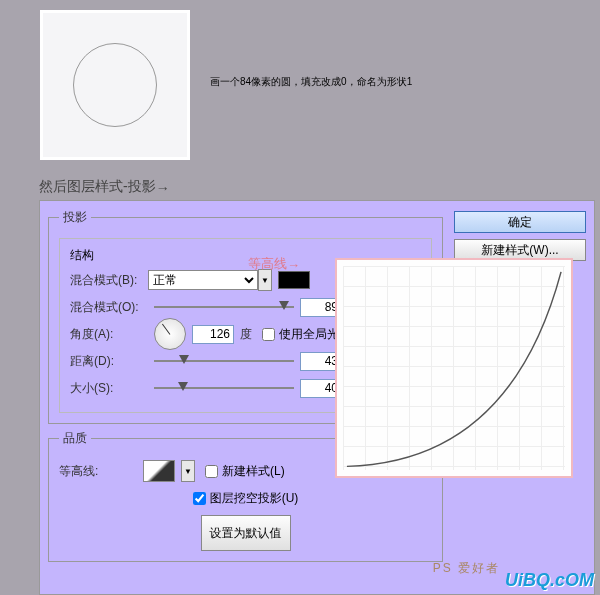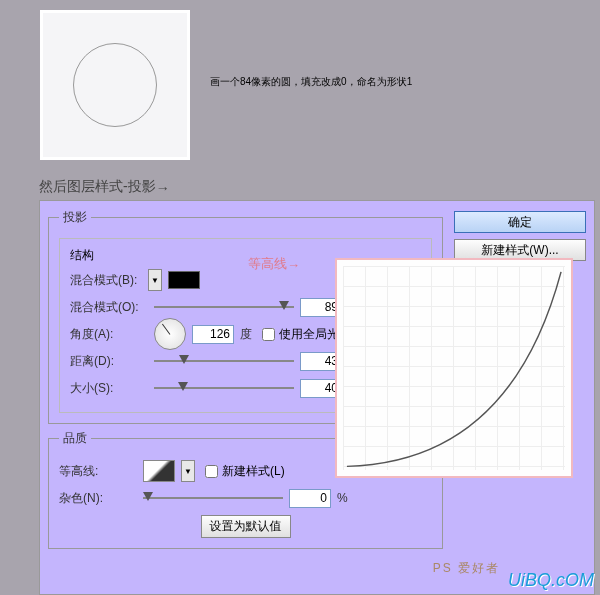--- a/index.html
+++ b/index.html
@@ -19,34 +19,34 @@
 .slider{width:140px;height:16px;position:relative;margin:0 6px}
 .track{position:absolute;top:7px;left:0;right:0;height:2px;background:#888}
 .thumb{position:absolute;top:2px;width:0;height:0;border-left:5px solid transparent;border-right:5px solid transparent;border-top:9px solid #555}
 input.num{width:42px;height:19px;text-align:right;padding-right:3px;border:1px solid #7a9ac9;background:#fff}
 .unit{margin-left:6px;color:#333}
 .dial{width:32px;height:32px;border:1px solid #888;border-radius:50%;background:radial-gradient(circle at 50% 50%,#fff,#ddd);position:relative;margin:0 6px}
 .dial::after{content:"";position:absolute;left:50%;top:50%;width:13px;height:1px;background:#333;transform-origin:left center;transform:rotate(-126deg)}
 .chk{width:13px;height:13px;margin-right:4px}
 .contour{width:32px;height:22px;border:1px solid #888;background:linear-gradient(135deg,#fff 0%,#fff 45%,#333 55%,#333 100%);margin:0 6px}
 .dropbtn{width:14px;height:22px;border:1px solid #888;background:#e8e8e8;display:flex;align-items:center;justify-content:center;font-size:8px}
-.btn{height:23px;border:1px solid #888;background:linear-gradient(#fdfdfd,#e0e0e0);padding:0 8px;cursor:pointer}
+.btn{height:36px;border:1px solid #888;background:linear-gradient(#fdfdfd,#e0e0e0);padding:0 8px;cursor:pointer}
 .btnrow{display:flex;gap:10px;justify-content:center;margin-top:6px}
 .rightpanel{position:absolute;right:8px;top:10px;width:132px}
 .rbtn{display:block;width:100%;height:22px;margin-bottom:6px;border:1px solid #888;background:linear-gradient(#fdfdfd,#e0e0e0);cursor:pointer}
 .rbtn.primary{border:1px solid #3a6fb7;background:linear-gradient(#dceaff,#b9d3f5)}
 .preview-chk{display:flex;align-items:center;margin:6px 0 8px 18px}
 .preview-chk input{accent-color:#2a6fc9}
 .preview-thumb{width:80px;height:80px;margin-left:22px;background:linear-gradient(180deg,#fafafa 0%,#f2f2f2 60%,#fafafa 60%);position:relative;border:1px solid #ddd}
 .preview-thumb::after{content:"";position:absolute;left:4px;bottom:4px;width:24px;height:24px;background:linear-gradient(135deg,#ccc,#555)}
 .curve-label{position:absolute;left:248px;top:255px;color:#e07a8a;font-size:13px;z-index:3}
 .curve-panel{position:absolute;left:335px;top:258px;width:238px;height:220px;background:#fefefe;border:2px solid #f2b9c0;z-index:2}
 .grid{position:absolute;inset:6px;background-image:linear-gradient(#eee 1px,transparent 1px),linear-gradient(90deg,#eee 1px,transparent 1px);background-size:22px 20px}
 .curve-svg{position:absolute;inset:6px}
-.watermark{position:absolute;right:6px;bottom:4px;color:#1a9dd9;font-weight:normal;font-size:18px;font-style:italic;text-shadow:1px 1px 0 #fff;z-index:4;font-family:Arial}
+.watermark{position:absolute;right:6px;bottom:4px;color:#1a9dd9;font-weight:bold;font-size:18px;font-style:italic;text-shadow:1px 1px 0 #fff;z-index:4;font-family:Arial}
 .watermark2{position:absolute;right:100px;bottom:18px;color:#a86;font-size:12px;z-index:4;letter-spacing:2px}
 .inner{border:1px solid #bbb;padding:8px 10px;margin-top:4px}
 </style>
 </head>
 <body>
 
 <div class="preview-box">
   <div class="circle"></div>
 </div>
 <div class="instruction1">画一个84像素的圆，填充改成0，命名为形状1</div>
@@ -54,20 +54,21 @@
 
 <div class="dialog">
   <div class="leftpanel">
     <fieldset>
       <legend>投影</legend>
       <div class="inner">
       <div style="margin-bottom:4px">结构</div>
 
       <div class="row">
         <span class="lbl">混合模式(B):</span>
+        <select><option>正常</option></select>
         <span class="dropbtn">▼</span>
         <div class="swatch"></div>
       </div>
 
       <div class="row">
         <span class="lbl">混合模式(O):</span>
         <div class="slider">
               <div class="track"></div>
               <div class="thumb" style="left:89%"></div>
             </div>
@@ -109,28 +110,23 @@
 
     <fieldset>
       <legend>品质</legend>
       <div class="row">
         <span class="lbl">等高线:</span>
         <div class="contour"></div>
         <span class="dropbtn">▼</span>
         <input type="checkbox" class="chk" style="margin-left: 10px;">
         <span>新建样式(L)</span>
       </div>
-      <div class="row">
-        <span class="lbl">杂色(N):</span>
-        <div class="slider">
-            <div class="track"></div>
-            <div class="thumb" style="left:0%"></div>
-          </div>
-        <input class="num" value="0" style="">
-        <span class="unit">%</span>
+      <div class="row" style="justify-content:center">
+        <input type="checkbox" class="chk" checked="" style="">
+        <span>图层挖空投影(U)</span>
       </div>
       <div class="btnrow">
         <button class="btn">设置为默认值</button>
       </div>
     </fieldset>
   </div>
 
   <div class="rightpanel">
     <button class="rbtn primary">确定</button>
     <button class="rbtn">新建样式(W)...</button>

